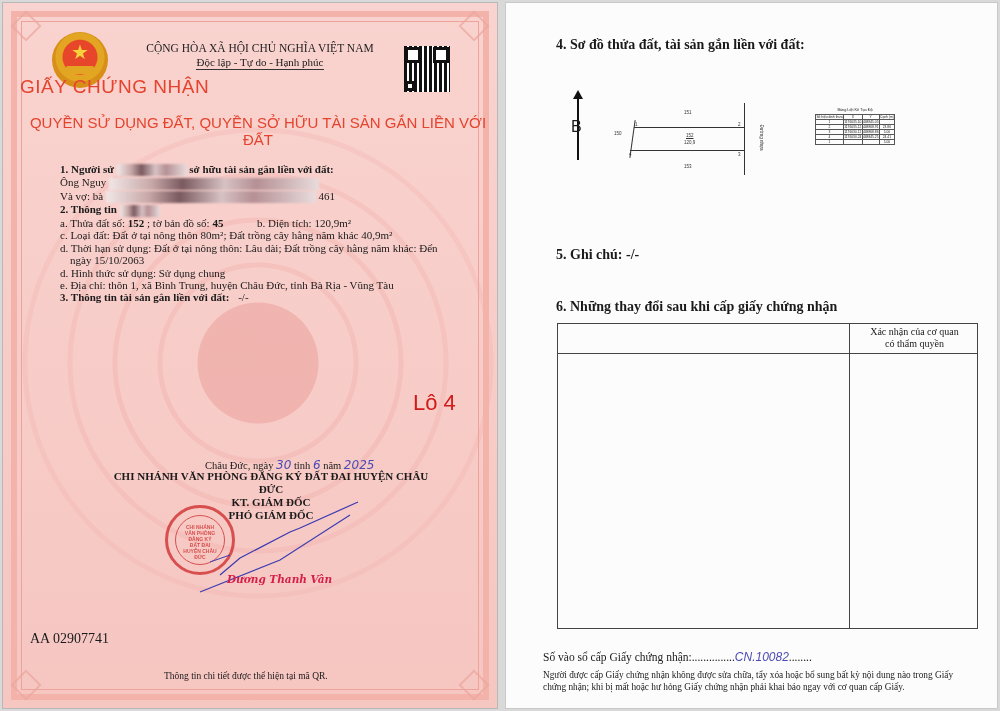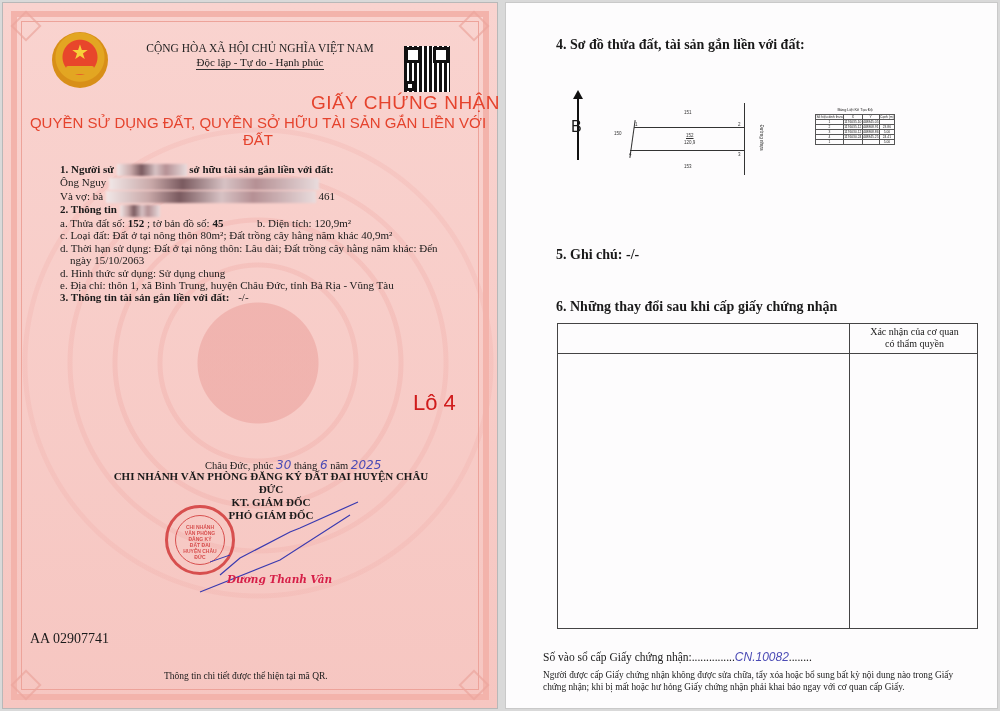--- a/index.html
+++ b/index.html
@@ -33,21 +33,21 @@
   .header-motto span { border-bottom: 1px solid #333; padding-bottom: 1px; }
   .qr { position: absolute; left: 404px; top: 46px; width: 46px; height: 46px; background:
       repeating-linear-gradient(90deg, #111 0 3px, transparent 3px 5px),
       repeating-linear-gradient(0deg, rgba(255,255,255,.8) 0 2px, transparent 2px 5px);
       background-color: #fff; }
   .qr::before, .qr::after { content: ""; position: absolute; width: 10px; height: 10px; border: 3px solid #111; background: #fff; }
   .qr::before { left: 1px; top: 1px; }
   .qr::after { right: 1px; top: 1px; }
   .qr .qr-c { position: absolute; left: 1px; bottom: 1px; width: 10px; height: 10px; border: 3px solid #111; background: #fff; }
 
-  .title-1 { position: absolute; left: 20px; top: 92px; width: 480px; text-align: right; font-family: "Liberation Sans", sans-serif; font-size: 19px; color: #e5432d; letter-spacing: .5px; }
+  .title-1 { position: absolute; left: 20px; top: 76px; width: 480px; text-align: left; font-family: "Liberation Sans", sans-serif; font-size: 19px; color: #e5432d; letter-spacing: .5px; }
   .title-2 { position: absolute; left: 18px; top: 114px; width: 480px; text-align: center; font-family: "Liberation Sans", sans-serif; font-size: 15px; color: #e5432d; }
 
   .body-text { position: absolute; left: 60px; top: 163px; width: 395px; font-size: 11px; line-height: 12.4px; }
   .body-text .b { font-weight: bold; }
   .body-text .row { white-space: nowrap; }
   .blur { display: inline-block; height: 12px; vertical-align: middle; background: linear-gradient(90deg, #f1e7e7, #c9a9a9 20%, #7a5a5f 35%, #d7c2c4 55%, #b59094 70%, #e9dcdd); filter: blur(1px); }
   .indent { padding-left: 10px; }
 
   .lo-label { position: absolute; left: 413px; top: 390px; font-family: "Liberation Sans", sans-serif; font-size: 22px; color: #d01b1b; }
 
@@ -154,23 +154,23 @@
   <div class="row">e. Địa chỉ: thôn 1, xã Bình Trung, huyện Châu Đức, tỉnh Bà Rịa - Vũng Tàu</div>
   <div class="row">
     <b>3. Thông tin tài sản gắn liền với đất:</b>
     <span style="padding-left:6px">-/-</span>
   </div>
 </div>
 
 <div class="lo-label">Lô 4</div>
 
 <div class="date-line">
-  <span>Châu Đức, phúc</span>
+  <span>Châu Đức, ngày</span>
   <span class="hand">30</span>
-  <span>tháng</span>
+  <span>tỉnh</span>
   <span class="hand">6</span>
   <span>năm</span>
   <span class="hand">2025</span>
 </div>
 <div class="agency">
   <div>CHI NHÁNH VĂN PHÒNG ĐĂNG KÝ ĐẤT ĐAI HUYỆN CHÂU ĐỨC</div>
   <div>KT. GIÁM ĐỐC</div>
   <div>PHÓ GIÁM ĐỐC</div>
 </div>
 

